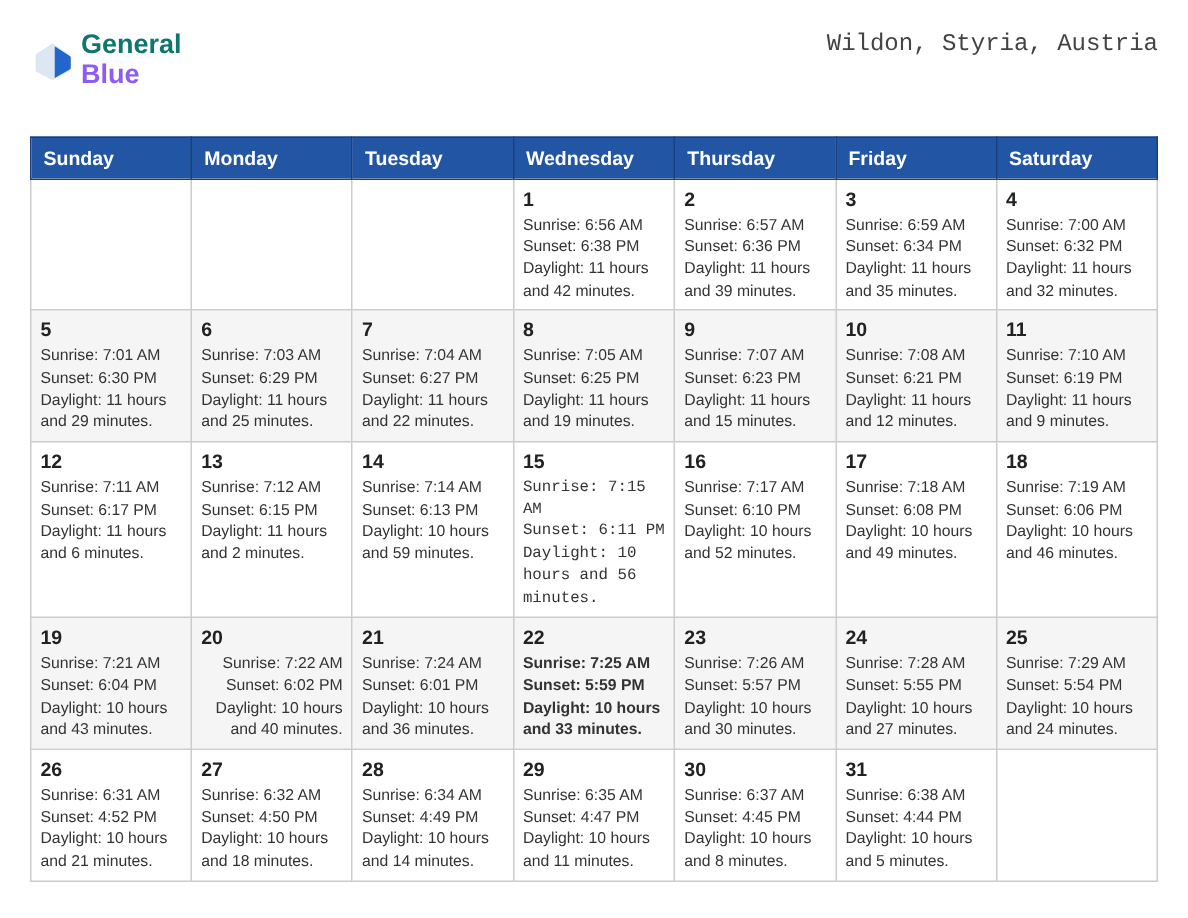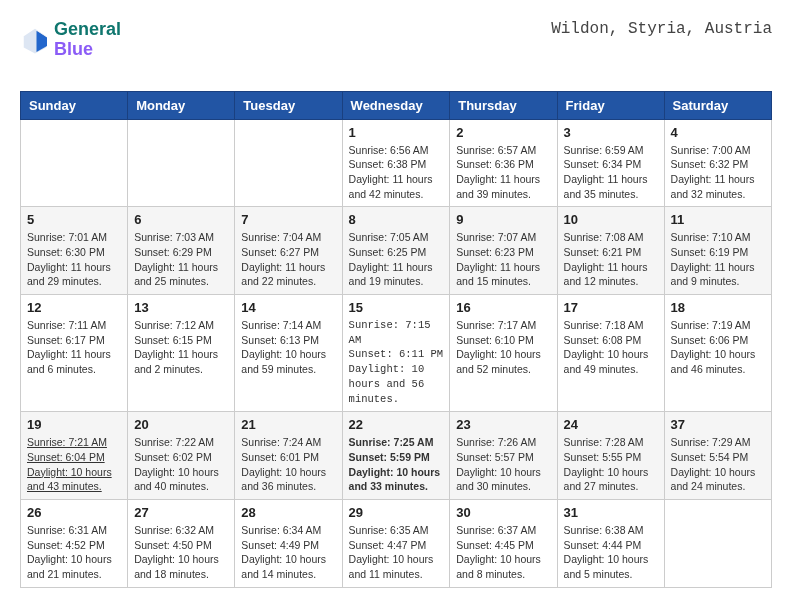--- a/index.html
+++ b/index.html
@@ -231,27 +231,27 @@
         <td>
           <div class="day-number">18</div>
           <div class="day-info" style="white-space: pre-line;">Sunrise: 7:19 AM
 Sunset: 6:06 PM
 Daylight: 10 hours and 46 minutes.</div>
         </td>
       </tr>
       <tr>
         <td>
           <div class="day-number">19</div>
-          <div class="day-info" style="white-space: pre-line; text-decoration: underline;">Sunrise: 7:21 AM
+          <div class="day-info" style="white-space: pre-line;">Sunrise: 7:21 AM
 Sunset: 6:04 PM
 Daylight: 10 hours and 43 minutes.</div>
         </td>
         <td>
           <div class="day-number">20</div>
-          <div class="day-info" style="white-space: pre-line;">Sunrise: 7:22 AM
+          <div class="day-info" style="white-space: pre-line; text-align: right;">Sunrise: 7:22 AM
 Sunset: 6:02 PM
 Daylight: 10 hours and 40 minutes.</div>
         </td>
         <td>
           <div class="day-number">21</div>
           <div class="day-info" style="white-space: pre-line;">Sunrise: 7:24 AM
 Sunset: 6:01 PM
 Daylight: 10 hours and 36 minutes.</div>
         </td>
         <td>
@@ -266,21 +266,21 @@
 Sunset: 5:57 PM
 Daylight: 10 hours and 30 minutes.</div>
         </td>
         <td>
           <div class="day-number">24</div>
           <div class="day-info" style="white-space: pre-line;">Sunrise: 7:28 AM
 Sunset: 5:55 PM
 Daylight: 10 hours and 27 minutes.</div>
         </td>
         <td>
-          <div class="day-number">37</div>
+          <div class="day-number">25</div>
           <div class="day-info" style="white-space: pre-line;">Sunrise: 7:29 AM
 Sunset: 5:54 PM
 Daylight: 10 hours and 24 minutes.</div>
         </td>
       </tr>
       <tr>
         <td>
           <div class="day-number">26</div>
           <div class="day-info" style="white-space: pre-line;">Sunrise: 6:31 AM
 Sunset: 4:52 PM

